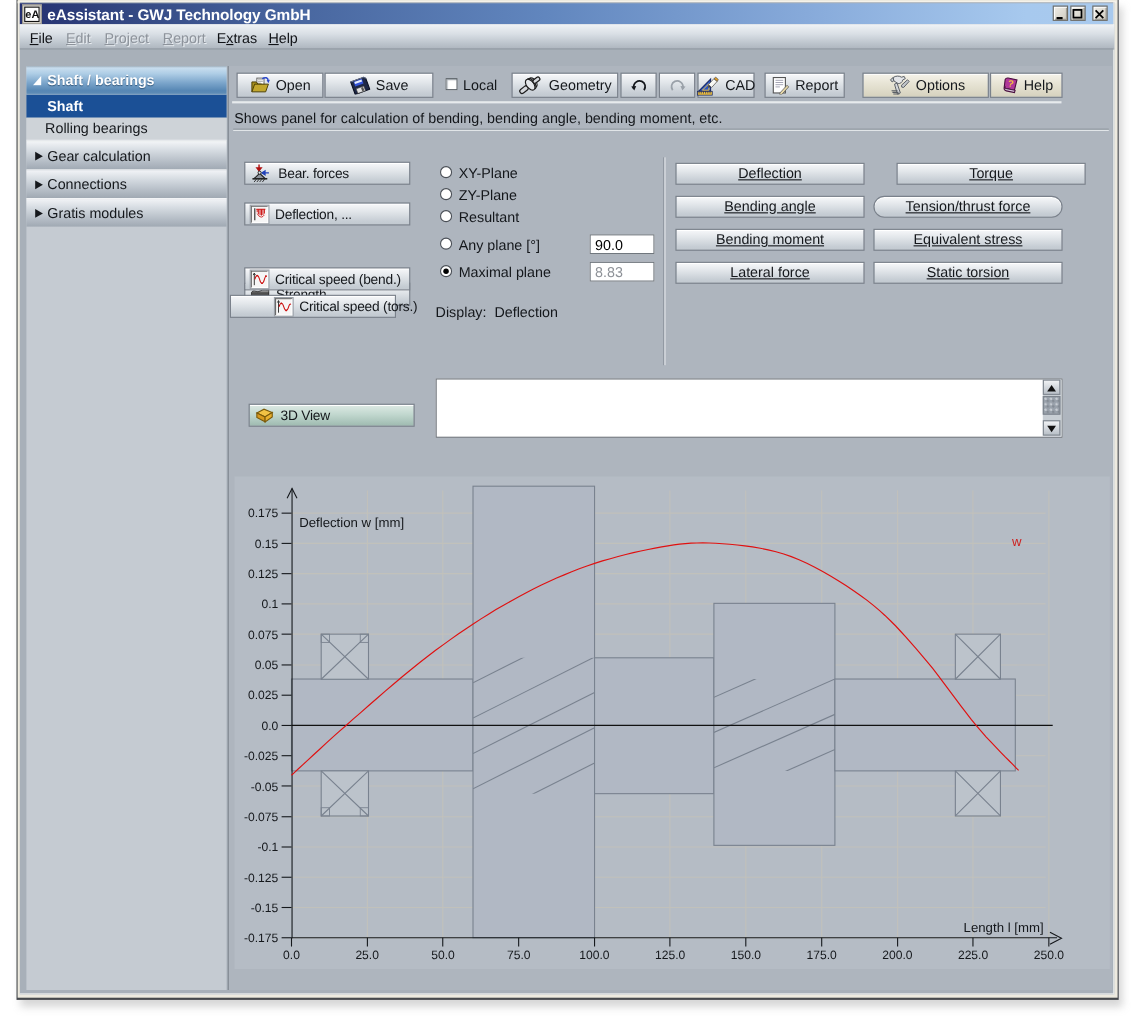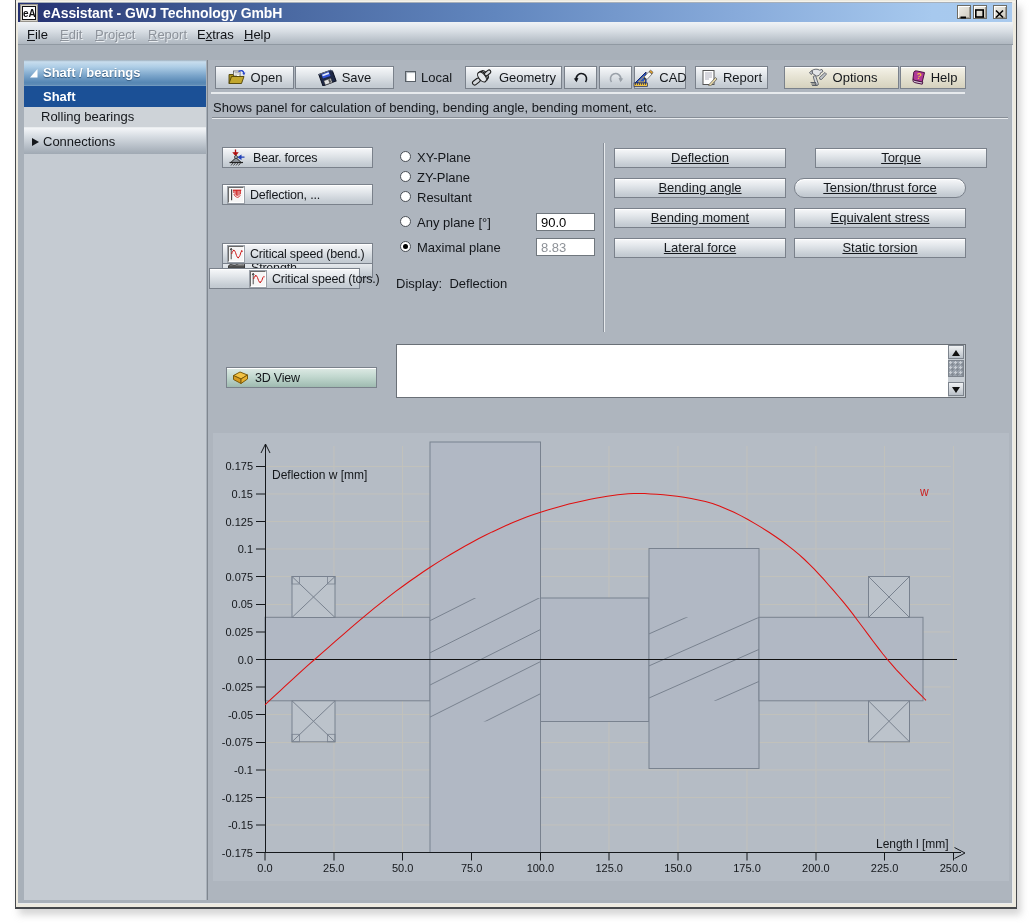--- a/index.html
+++ b/index.html
@@ -85,21 +85,23 @@
     <span style="left:130px;" class="mgray"><u>R</u>eport</span>
     <span style="left:179px;">E<u>x</u>tras</span>
     <span style="left:226px;"><u>H</u>elp</span>
   </div>
   <div id="side">
     <div id="sgrp"><svg class="etri" width="8" height="9" viewBox="0 0 8 9">
           <polygon points="0,8.5 7.5,8.5 7.5,0" fill="#fff"></polygon>
         </svg>Shaft / bearings</div>
     <div id="srow1">Shaft</div>
     <div id="srow2">Rolling bearings</div>
+    <div class="accbar"><span class="tri"></span>Gear calculation</div>
     <div class="accbar"><span class="tri"></span>Connections</div>
+    <div class="accbar"><span class="tri"></span>Gratis modules</div>
   </div>
   <div id="panel"></div>
 
   <div class="btn tbtn" style="left:215px; width:79px;">
       <svg class="tic" width="19" height="17" viewBox="0 0 19 17">
       <rect x="6.5" y="2" width="6.5" height="6" fill="#fff" stroke="#555" stroke-width="0.8"></rect>
       <path d="M7.5 3.5 H12 M7.5 5 H12 M7.5 6.5 H10" stroke="#999" stroke-width="0.7"></path>
       <path d="M2 14.5 V5.5 H6 L7.5 7.5 H11" fill="#A8901E" stroke="#4e4206" stroke-width="0.9"></path>
       <path d="M2 14.5 L4.5 7.5 H17 L14.5 14.5 Z" fill="#C2A72E" stroke="#4e4206" stroke-width="0.9"></path>
       <path d="M11.5 2.6 C14.2 0.7 16.6 1.6 16.9 4.6" fill="none" stroke="#2B48CC" stroke-width="1.4"></path>

